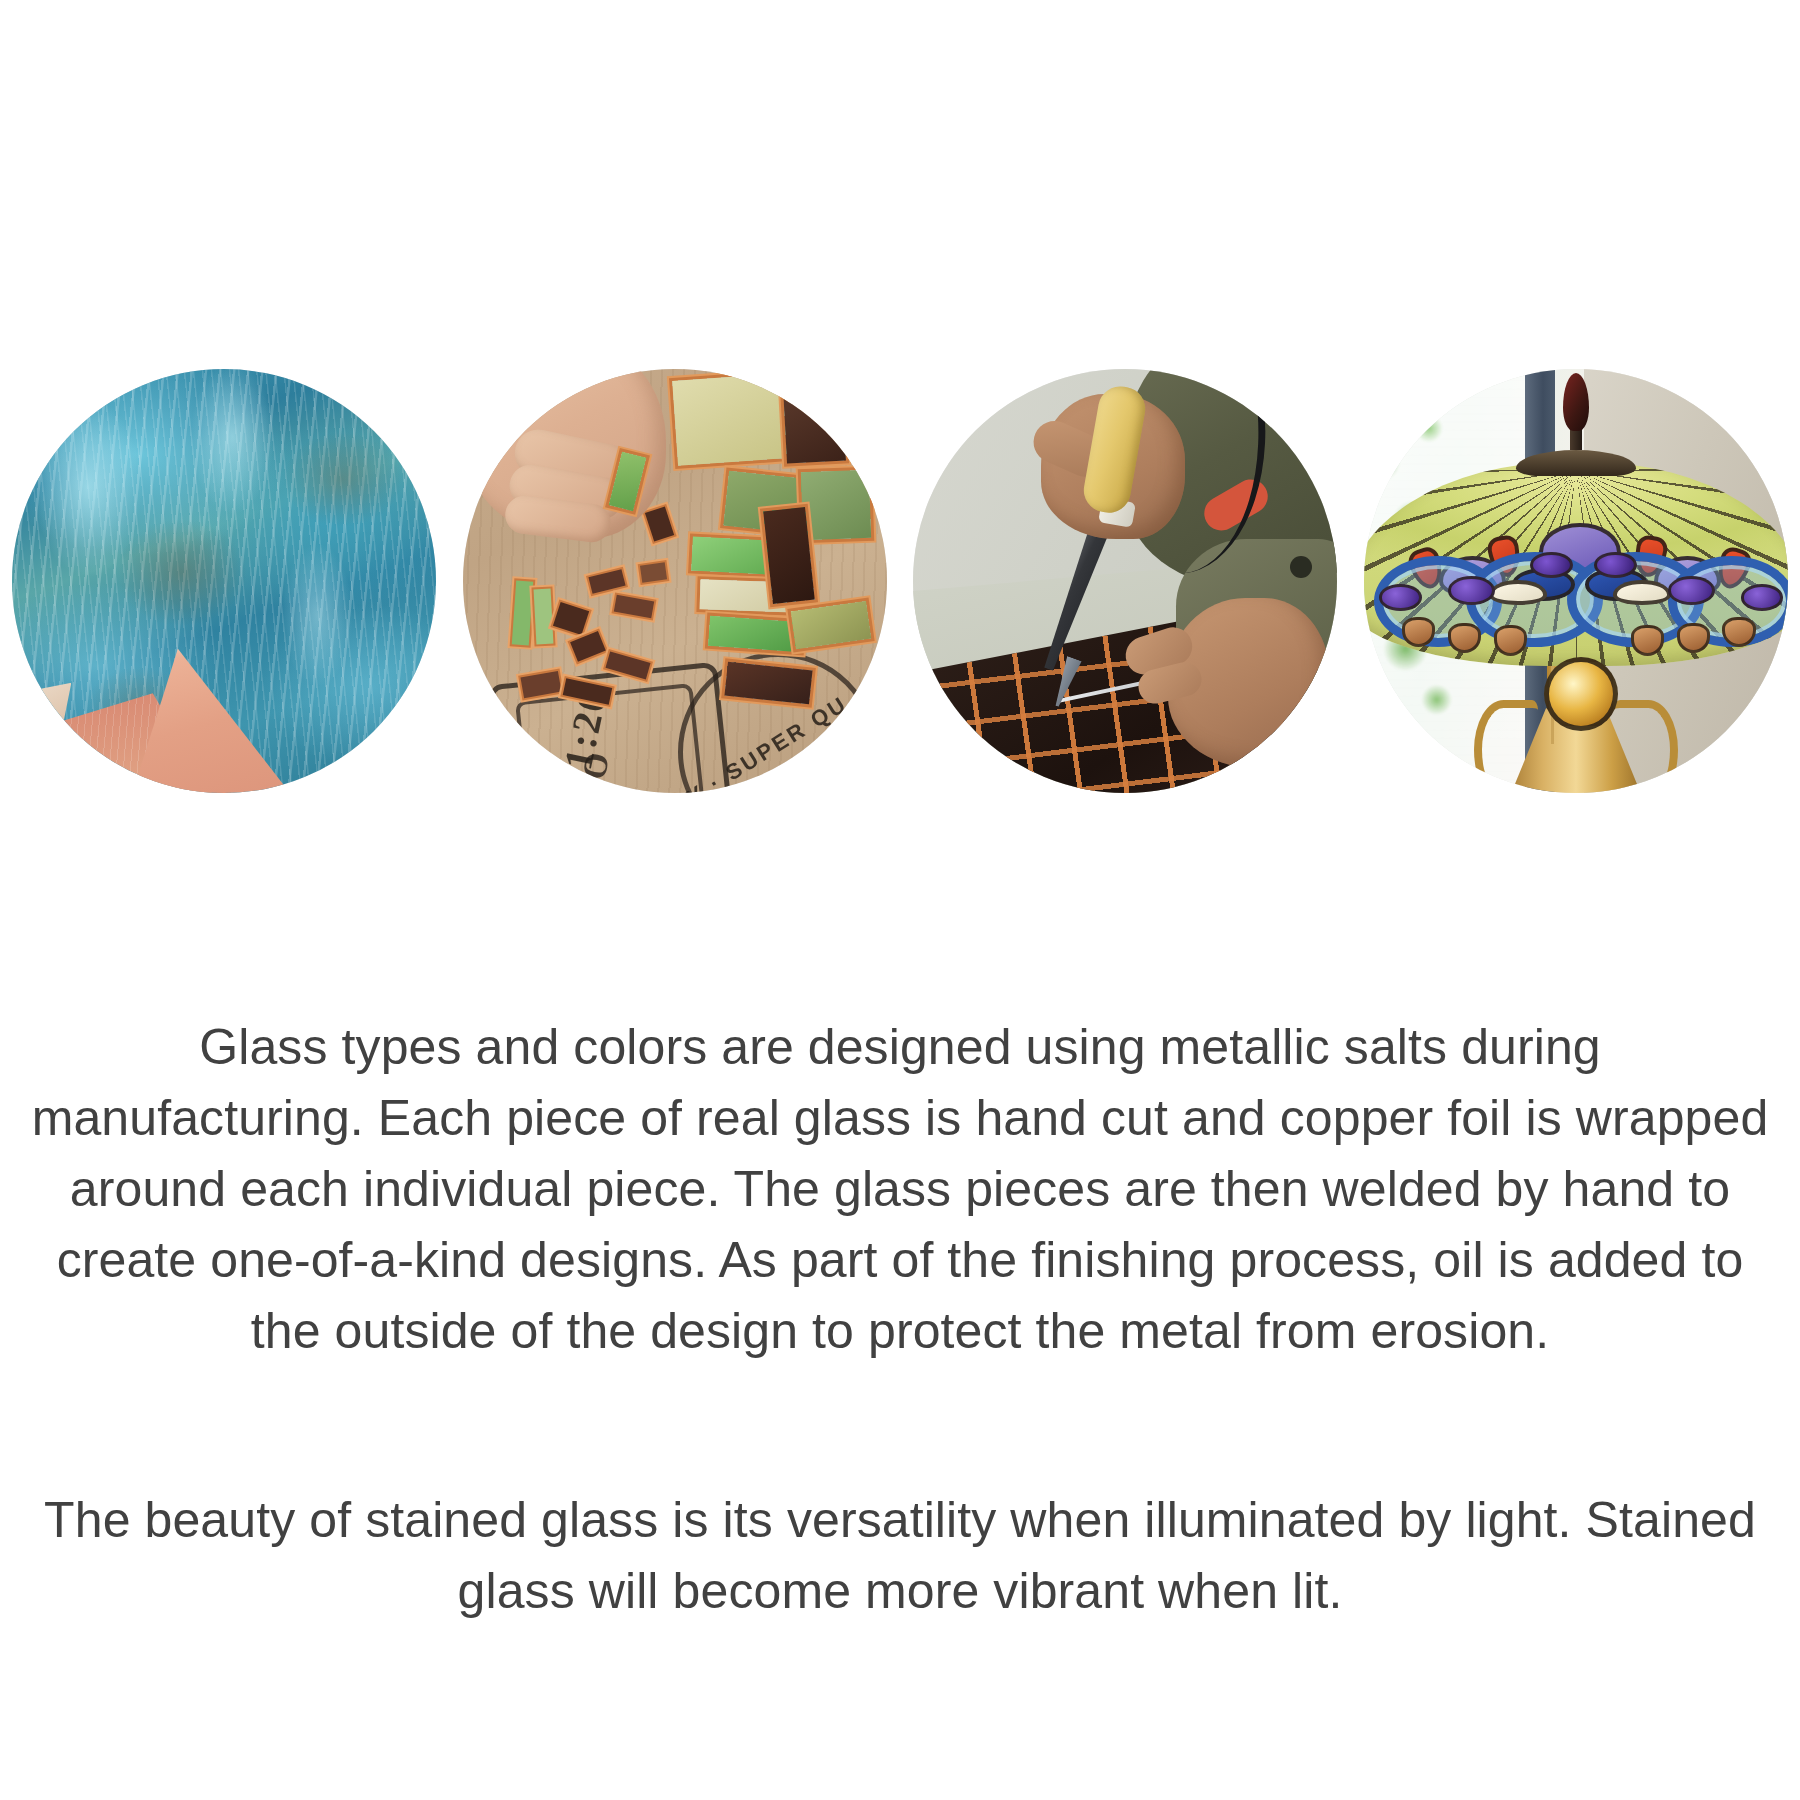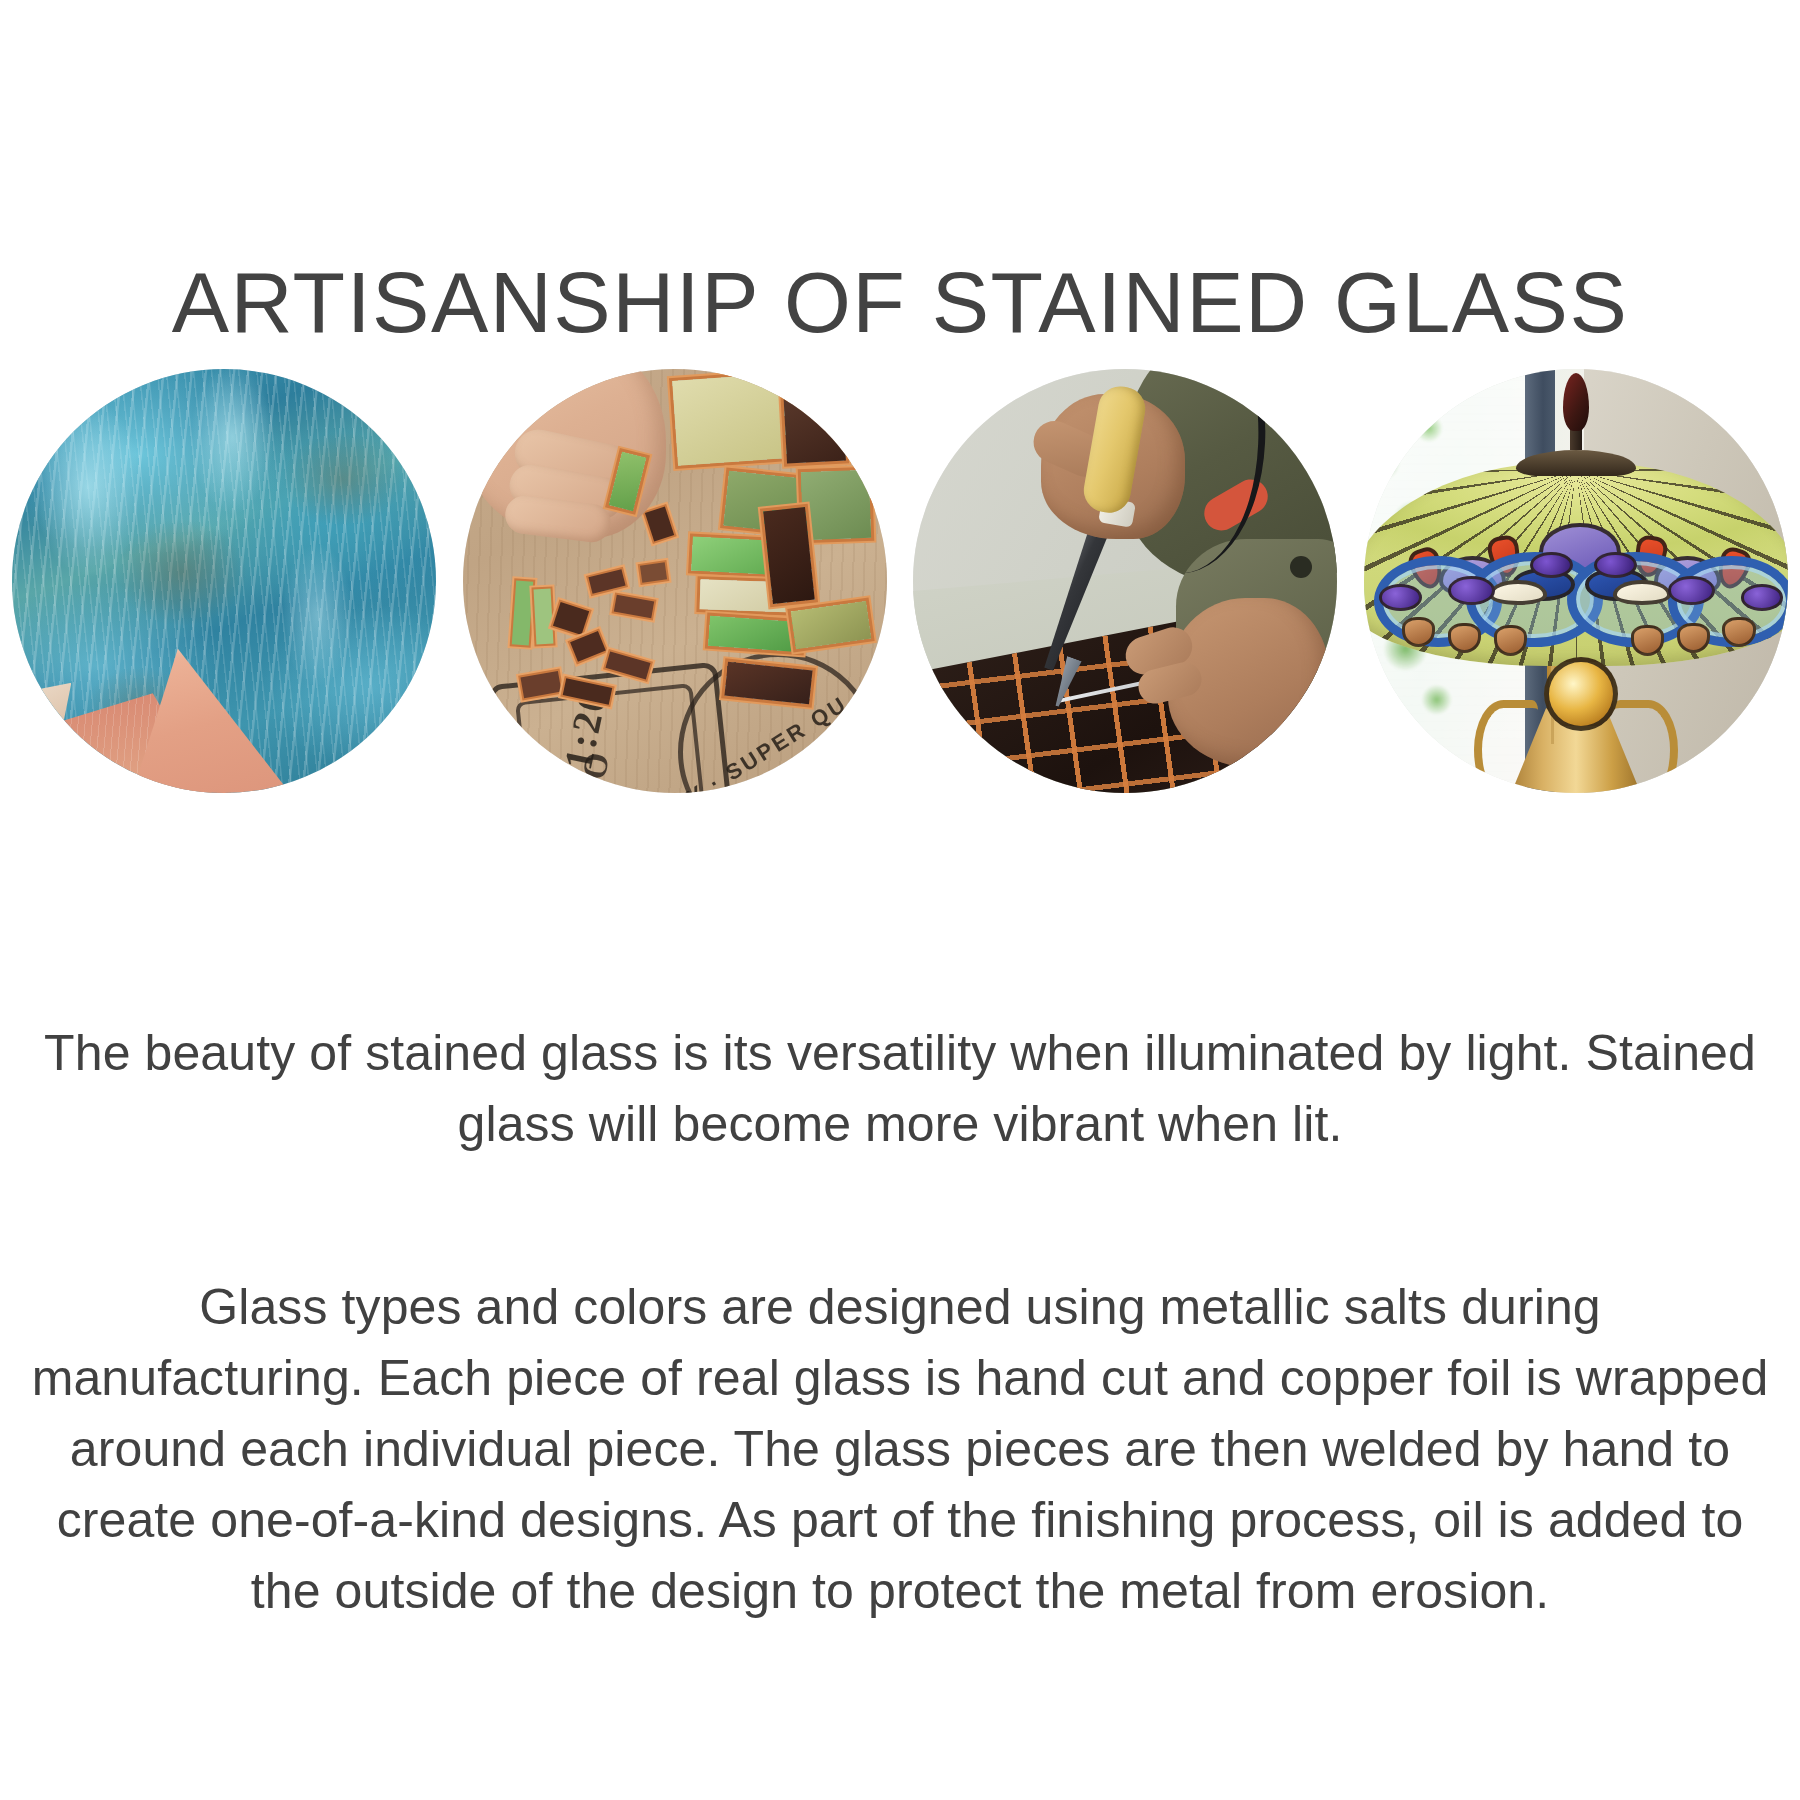--- a/index.html
+++ b/index.html
@@ -476,21 +476,20 @@
   }
   .para.p-a { width: 1700px; margin: 0 auto; }
   .para.p-b { width: 1740px; margin: 112px auto 0 auto; }
   .para.p-c { width: 1780px; margin: 118px auto 0 auto; }
 </style>
 </head>
 <body>
 
 <div class="page">
 
-  <h1 class="title">ARTISANSHIP OF STAINED GLASS</h1>
 
   <div class="circle-strip">
 
     <div class="photo-circle">
       <div class="photo-inner">
         <div class="p1-base"></div>
         <div class="p1-streaks"></div>
         <div class="p1-wisp"></div>
         <div class="p1-shard-a"></div>
         <div class="p1-shard-a-tex"></div>
@@ -622,17 +621,17 @@
         <div class="p4-handle-l"></div>
         <div class="p4-handle-r"></div>
         <div class="p4-base-stem"></div>
         <div class="p4-base-body"></div>
       </div>
     </div>
 
   </div>
 
   <div class="body-text">
+    <p class="para p-b">Glass types and colors are designed using metallic salts during manufacturing. Each piece of real glass is hand cut and copper foil is wrapped around each individual piece. The glass pieces are then welded by hand to create one-of-a-kind designs. As part of the finishing process, oil is added to the outside of the design to protect the metal from erosion.</p>
     <p class="para p-c">The beauty of stained glass is its versatility when illuminated by light. Stained glass will become more vibrant when lit.</p>
-    <p class="para p-b">Glass types and colors are designed using metallic salts during manufacturing. Each piece of real glass is hand cut and copper foil is wrapped around each individual piece. The glass pieces are then welded by hand to create one-of-a-kind designs. As part of the finishing process, oil is added to the outside of the design to protect the metal from erosion.</p>
   </div>
 
 </div>
 
 </body></html>

